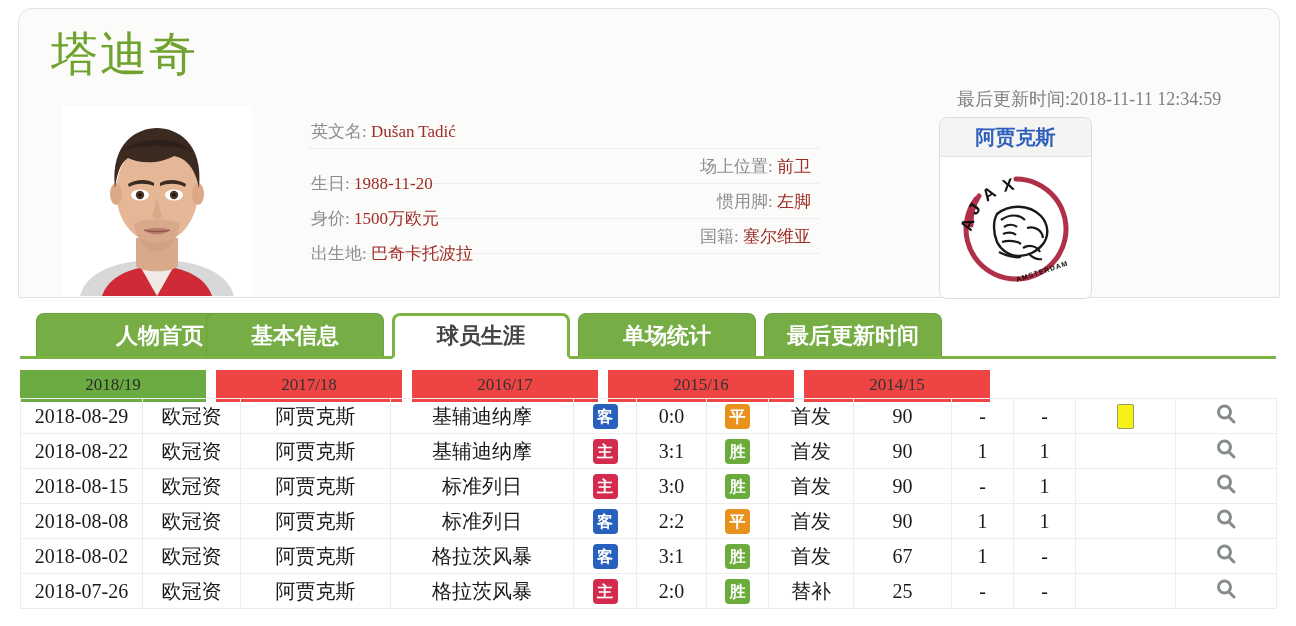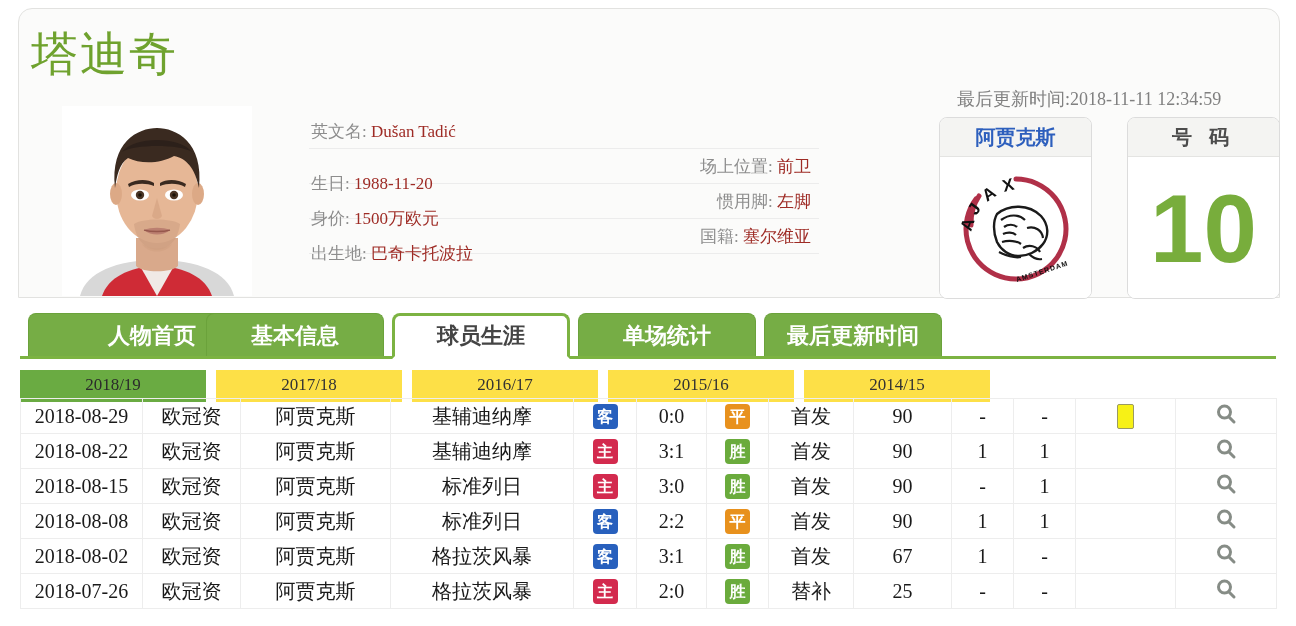--- a/index.html
+++ b/index.html
@@ -24,21 +24,21 @@
     width: 1262px;
     height: 290px;
     background: #fbfbfa;
     border: 1px solid #e2e2e0;
     border-top-left-radius: 14px;
     border-top-right-radius: 14px;
     box-sizing: border-box;
   }
   .player-name {
     position: absolute;
-    left: 12px;
+    left: 32px;
     top: 22px;
     font-size: 47px;
     line-height: 1;
     color: #6fa22e;
     font-family: "Liberation Serif", "DejaVu Serif", serif;
     letter-spacing: 2px;
     white-space: nowrap;
   }
   .player-photo {
     position: absolute;
@@ -174,21 +174,21 @@
     overflow: hidden;
   }
   .season {
     position: absolute;
     top: 0;
     height: 34px;
     line-height: 30px;
     text-align: center;
     font-size: 17px;
     color: #333333;
-    background: #fde047;
+    background: #ef4444;
     box-sizing: border-box;
     cursor: pointer;
   }
   .season.active { background: #6aab42; color: #2b2b2b; }
 
   
   .match-table {
     position: absolute;
     left: 20px;
     top: 398px;
@@ -361,30 +361,24 @@
           <text x="14" y="62" fill="#111111" font-family="'Liberation Sans', sans-serif" font-size="17" font-weight="bold" transform="rotate(-72 14 62)">A</text>
           <text x="19" y="46" fill="#111111" font-family="'Liberation Sans', sans-serif" font-size="17" font-weight="bold" transform="rotate(-54 19 46)">J</text>
           <text x="30" y="32" fill="#111111" font-family="'Liberation Sans', sans-serif" font-size="17" font-weight="bold" transform="rotate(-34 30 32)">A</text>
           <text x="47" y="22" fill="#111111" font-family="'Liberation Sans', sans-serif" font-size="17" font-weight="bold" transform="rotate(-14 47 22)">X</text>
 
           <text x="60" y="112" fill="#111111" font-family="'Liberation Sans', sans-serif" font-size="7" font-weight="bold" letter-spacing="1" transform="rotate(-18 60 112)">AMSTERDAM</text>
         </svg>
       </div>
     </div>
 
-    <div class="side-box num">
-      <div class="side-box-head">号 码</div>
-      <div class="side-box-body">
-        <span class="shirt-number">10</span>
-      </div>
-    </div>
   </div>
 
   <div class="tabs">
-    <div class="tab inactive" style="left:8px; width:206px;padding-left:42px;">人物首页</div>
+    <div class="tab inactive" style="left:16px; width:206px;padding-left:42px;">人物首页</div>
     <div class="tab inactive" style="left:186px; width:178px;">基本信息</div>
     <div class="tab active" style="left:372px; width:178px;">球员生涯</div>
     <div class="tab inactive" style="left:558px; width:178px;">单场统计</div>
     <div class="tab inactive" style="left:744px; width:178px;">最后更新时间</div>
   </div>
 
   <div class="seasons">
     <div class="season active" style="left:0px;   width:186px;">2018/19</div>
     <div class="season" style="left:196px; width:186px;">2017/18</div>
     <div class="season" style="left:392px; width:186px;">2016/17</div>

